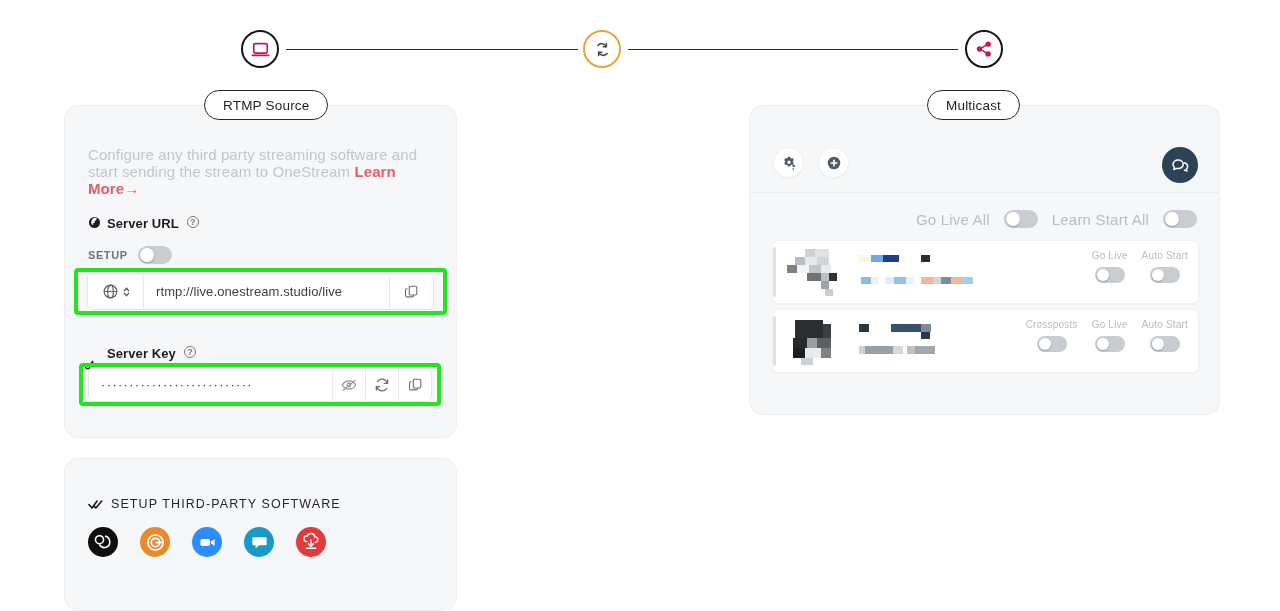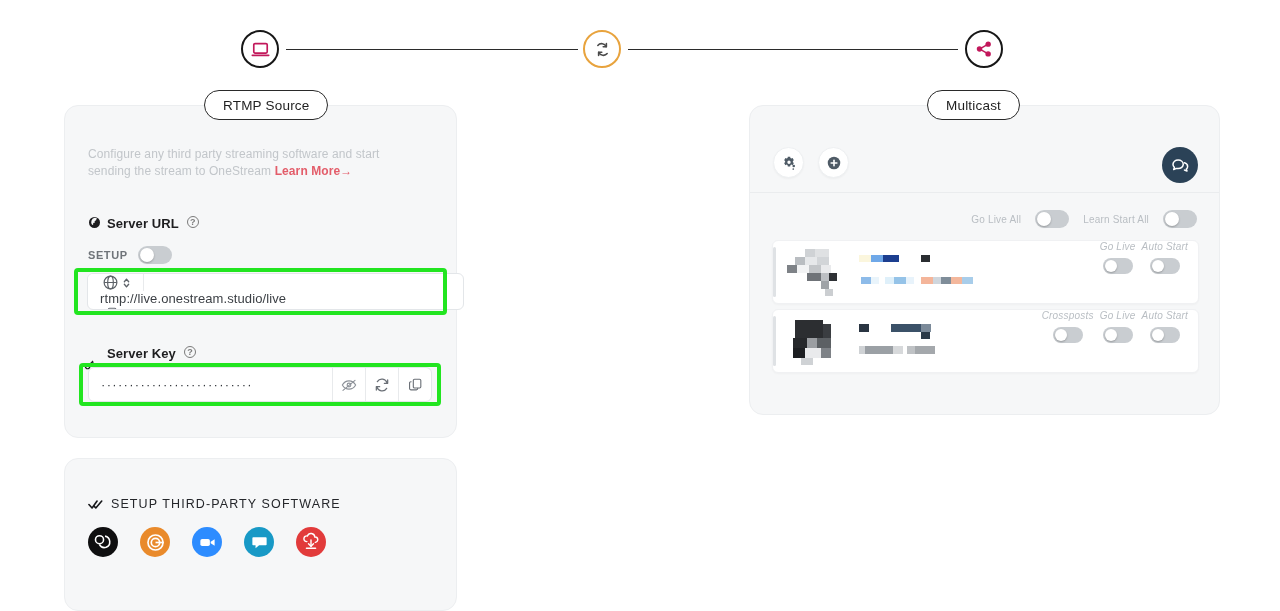--- a/index.html
+++ b/index.html
@@ -47,21 +47,21 @@
   
   .panel {
     position: absolute; background: #f6f7f8; border-radius: 14px;
     border: 1px solid #eceef0;
   }
   .panel-rtmp { left: 64px; top: 105px; width: 393px; height: 333px; }
   .panel-software { left: 64px; top: 458px; width: 393px; height: 153px; }
 
   .desc {
     position: absolute; left: 23px; top: 40px; width: 330px;
-    font-size: 12px; line-height: 17px; color: #c2c6ca; letter-spacing: .1px;
+    font-size: 15px; line-height: 17px; color: #c2c6ca; letter-spacing: .1px;
   }
   .desc .learn { color: #e35d6a; font-weight: 600; }
 
   .field-label {
     position: absolute; display: flex; align-items: flex-start; gap: 6px;
     font-size: 13px; font-weight: 700; color: #1d1d1f; letter-spacing: .1px;
   }
   .lbl-server { left: 23px; top: 110px; }
   .lbl-key { left: 23px; top: 240px; }
   .qmark {
@@ -91,21 +91,21 @@
     background: transparent; z-index: 3;
   }
   .hl-server { left: 74px; top: 268px; width: 373px; height: 47px; }
   .hl-key    { left: 79px; top: 363px; width: 362px; height: 43px; }
 
   .input-shell {
     position: absolute; display: flex; align-items: stretch;
     background: #ffffff; border: 1px solid #e3e6e9; border-radius: 6px;
     overflow: hidden; z-index: 2;
   }
-  .server-shell { left: 87px; top: 273px; width: 377px; height: 37px; flex-direction: column; }
+  .server-shell { left: 87px; top: 273px; width: 347px; height: 37px; }
   .key-shell    { left: 88px; top: 367px; width: 344px; height: 35px; }
 
   .proto-select {
     width: 56px; border-right: 1px solid #e8eaec; display: flex;
     align-items: center; justify-content: center; gap: 4px; background: #fff;
   }
   .chev2 { display: flex; flex-direction: column; gap: 2px; color: #5d6268; font-size: 7px; line-height: 6px; }
   .url-text {
     flex: 1; display: flex; align-items: center; padding-left: 12px;
     font-size: 13px; color: #3b3f44; letter-spacing: .1px;
@@ -153,36 +153,36 @@
   .btn-chat {
     position: absolute; right: 21px; top: 41px; width: 36px; height: 36px;
     border-radius: 50%; background: #2b4257; display: flex;
     align-items: center; justify-content: center;
   }
 
   .all-toggles {
     position: absolute; right: 22px; top: 104px;
     display: flex; align-items: center; gap: 14px;
   }
-  .all-lbl { font-size: 10px; color: #b9bec3; letter-spacing: .2px; }
+  .all-lbl { font-size: 15px; color: #b9bec3; letter-spacing: .2px; }
 
   .dest-row {
     position: absolute; left: 22px; width: 427px;
     background: #ffffff; border: 1px solid #f0f1f3; border-radius: 6px;
     box-shadow: 0 1px 2px rgba(0,0,0,.03);
   }
   .dest-row::before {
     content: ""; position: absolute; left: 0; top: 6px; bottom: 6px;
     width: 3px; background: #dfe2e5; border-radius: 2px;
   }
   .row1 { top: 134px; height: 64px; }
   .row2 { top: 203px; height: 64px; }
 
   .px { position: absolute; }
-  .sw-ctrls { position: absolute; right: 10px; top: 0; display: flex; gap: 6px; font-style: italic; }
+  .sw-ctrls { position: absolute; right: 10px; top: 9px; display: flex; gap: 14px; }
   .sw-ctrl { display: flex; flex-direction: column; align-items: center; gap: 6px; }
   .sw-ctrl span { font-size: 10px; color: #b9bec3; letter-spacing: .2px; white-space: nowrap; }
 
   svg { display: block; }
 </style>
 </head>
 <body>
 
 <div class="stage">
 

